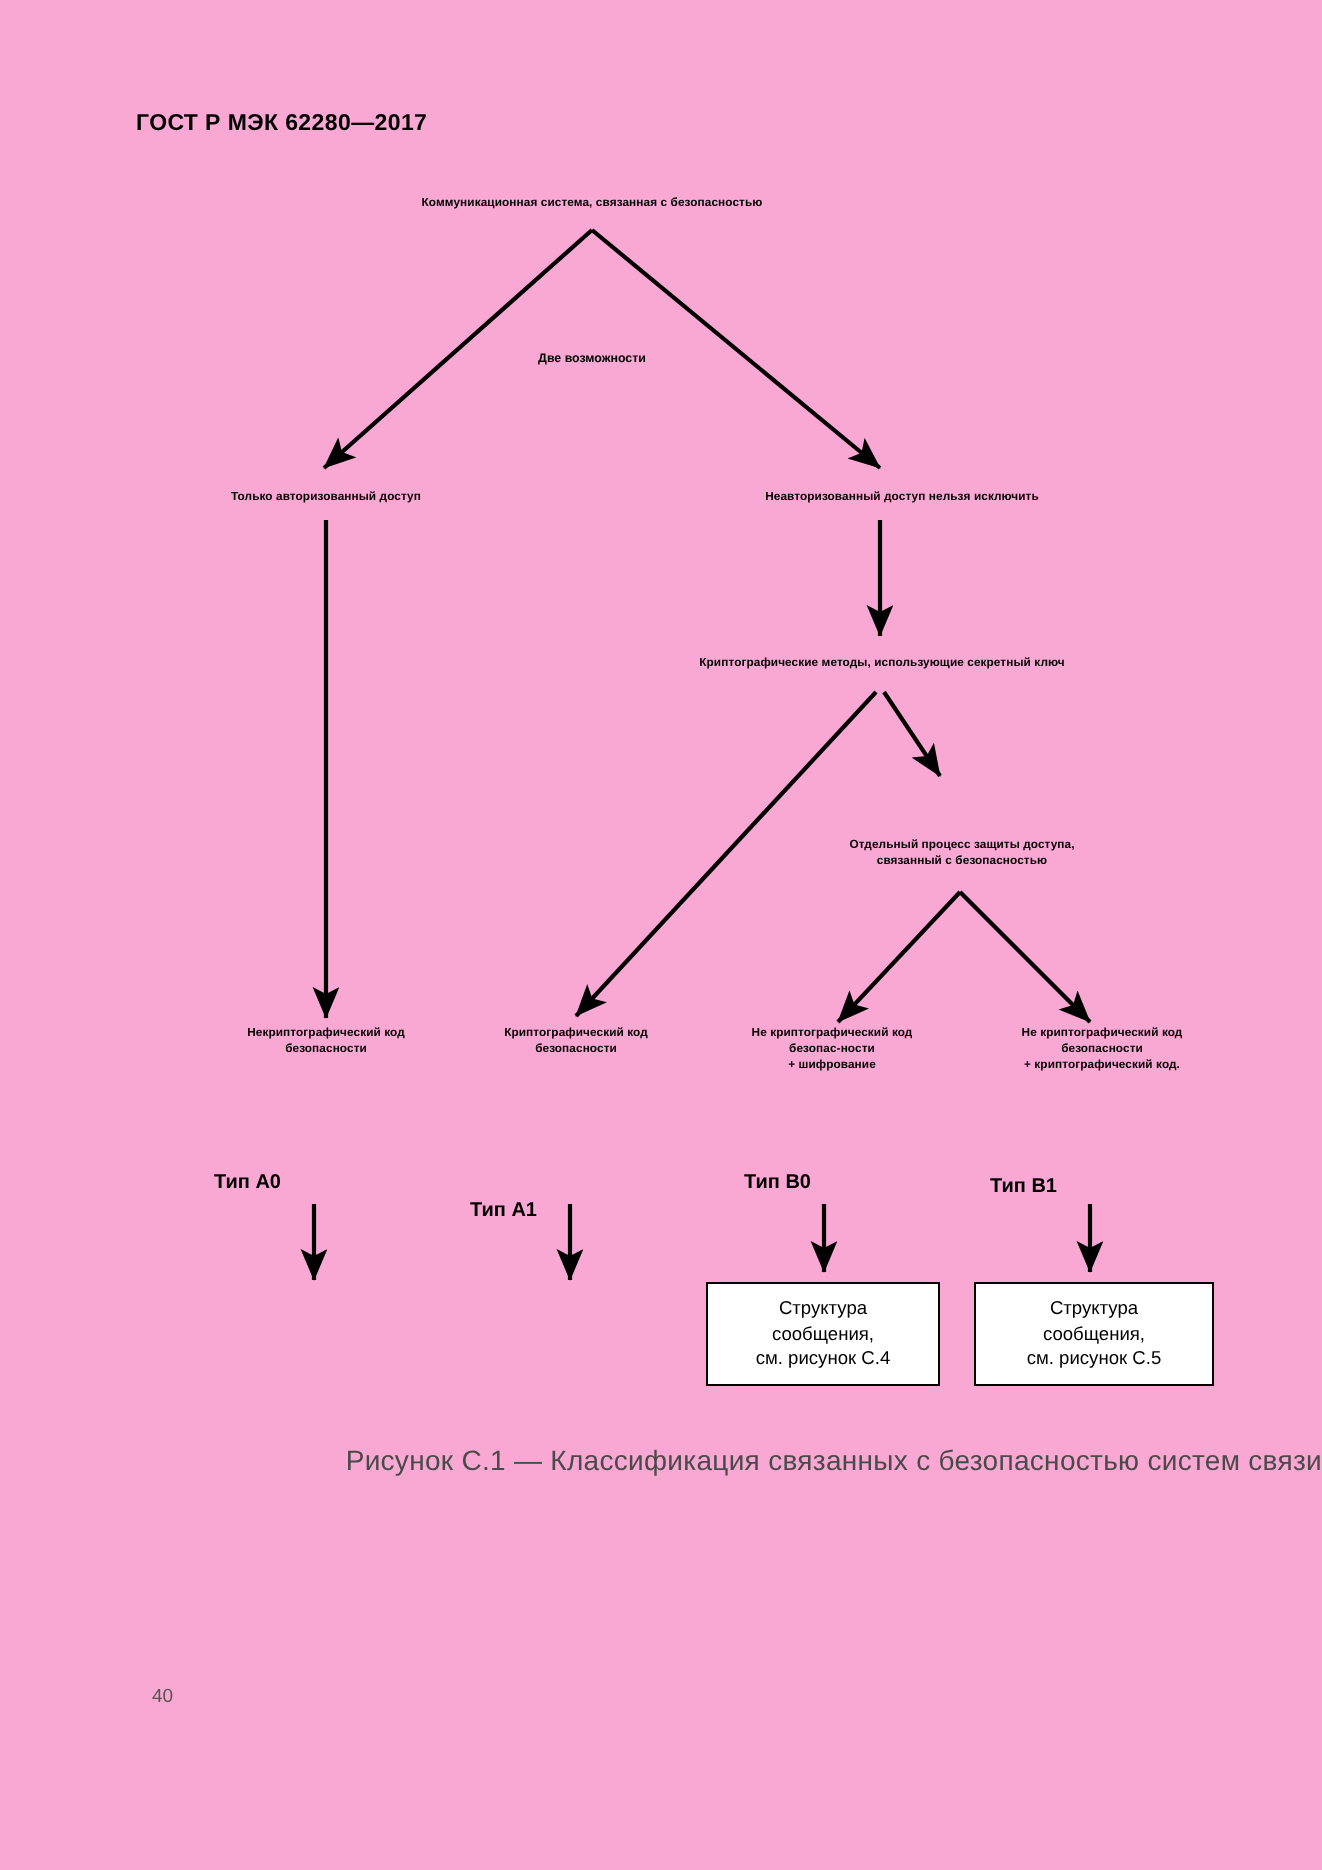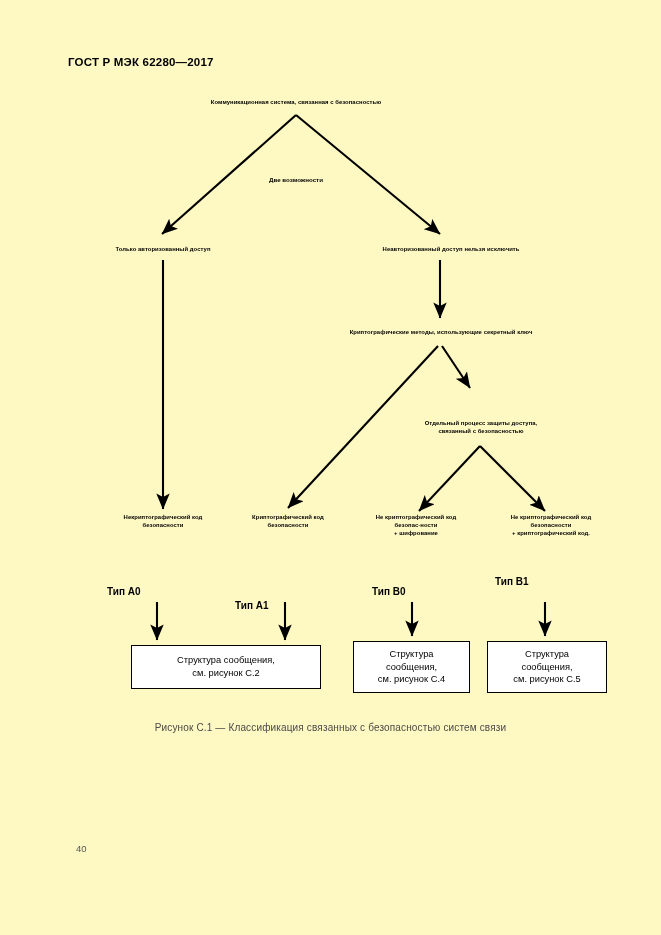--- a/index.html
+++ b/index.html
@@ -10,21 +10,21 @@
   }
   body {
     font-family: "Liberation Sans", sans-serif;
     color: #000000;
   }
   .page {
     position: relative;
     width: 661px;
     height: 935px;
     margin: 0 auto;
-    background: #fef9c3;
+    background: #f9a8d4;
     overflow: hidden;
   }
   .doc-header {
     position: absolute;
     left: 68px;
     top: 56px;
     font-size: 11.5px;
     font-weight: bold;
     letter-spacing: 0.2px;
     white-space: nowrap;
@@ -72,22 +72,22 @@
     text-align: center;
     font-size: 9.3px;
     line-height: 12.6px;
     white-space: pre-line;
   }
   .fig-caption {
     position: absolute;
     left: 0;
     top: 722px;
     width: 661px;
-    text-align: center;
-    font-size: 10px;
+    text-align: right;
+    font-size: 14px;
     color: #4a4a4a;
     letter-spacing: 0.15px;
   }
   .page-number {
     position: absolute;
     left: 76px;
     top: 843px;
     font-size: 9.5px;
     color: #555555;
   }
@@ -154,24 +154,22 @@
     <div class="node-label" style="left:478px; top:425px; width:146px;">Не криптографический код
 безопасности
 + криптографический код.</div>
 
     <div class="type-label" style="left:107px; top:498px; width:100px;">Тип A0</div>
 
     <div class="type-label" style="left:235px; top:512px; width:100px;">Тип A1</div>
 
     <div class="type-label" style="left:372px; top:498px; width:100px;">Тип B0</div>
 
-    <div class="type-label" style="left:495px; top:488px; width:100px;">Тип B1</div>
+    <div class="type-label" style="left:495px; top:500px; width:100px;">Тип B1</div>
 
-    <div class="msg-box" style="left:131px; top:557px; width:190px; height:44px;">Структура сообщения,
-см. рисунок С.2</div>
 
     <div class="msg-box" style="left:353px; top:553px; width:117px; height:52px;">Структура
 сообщения,
 см. рисунок С.4</div>
 
     <div class="msg-box" style="left:487px; top:553px; width:120px; height:52px;">Структура
 сообщения,
 см. рисунок С.5</div>
 
   </div>

